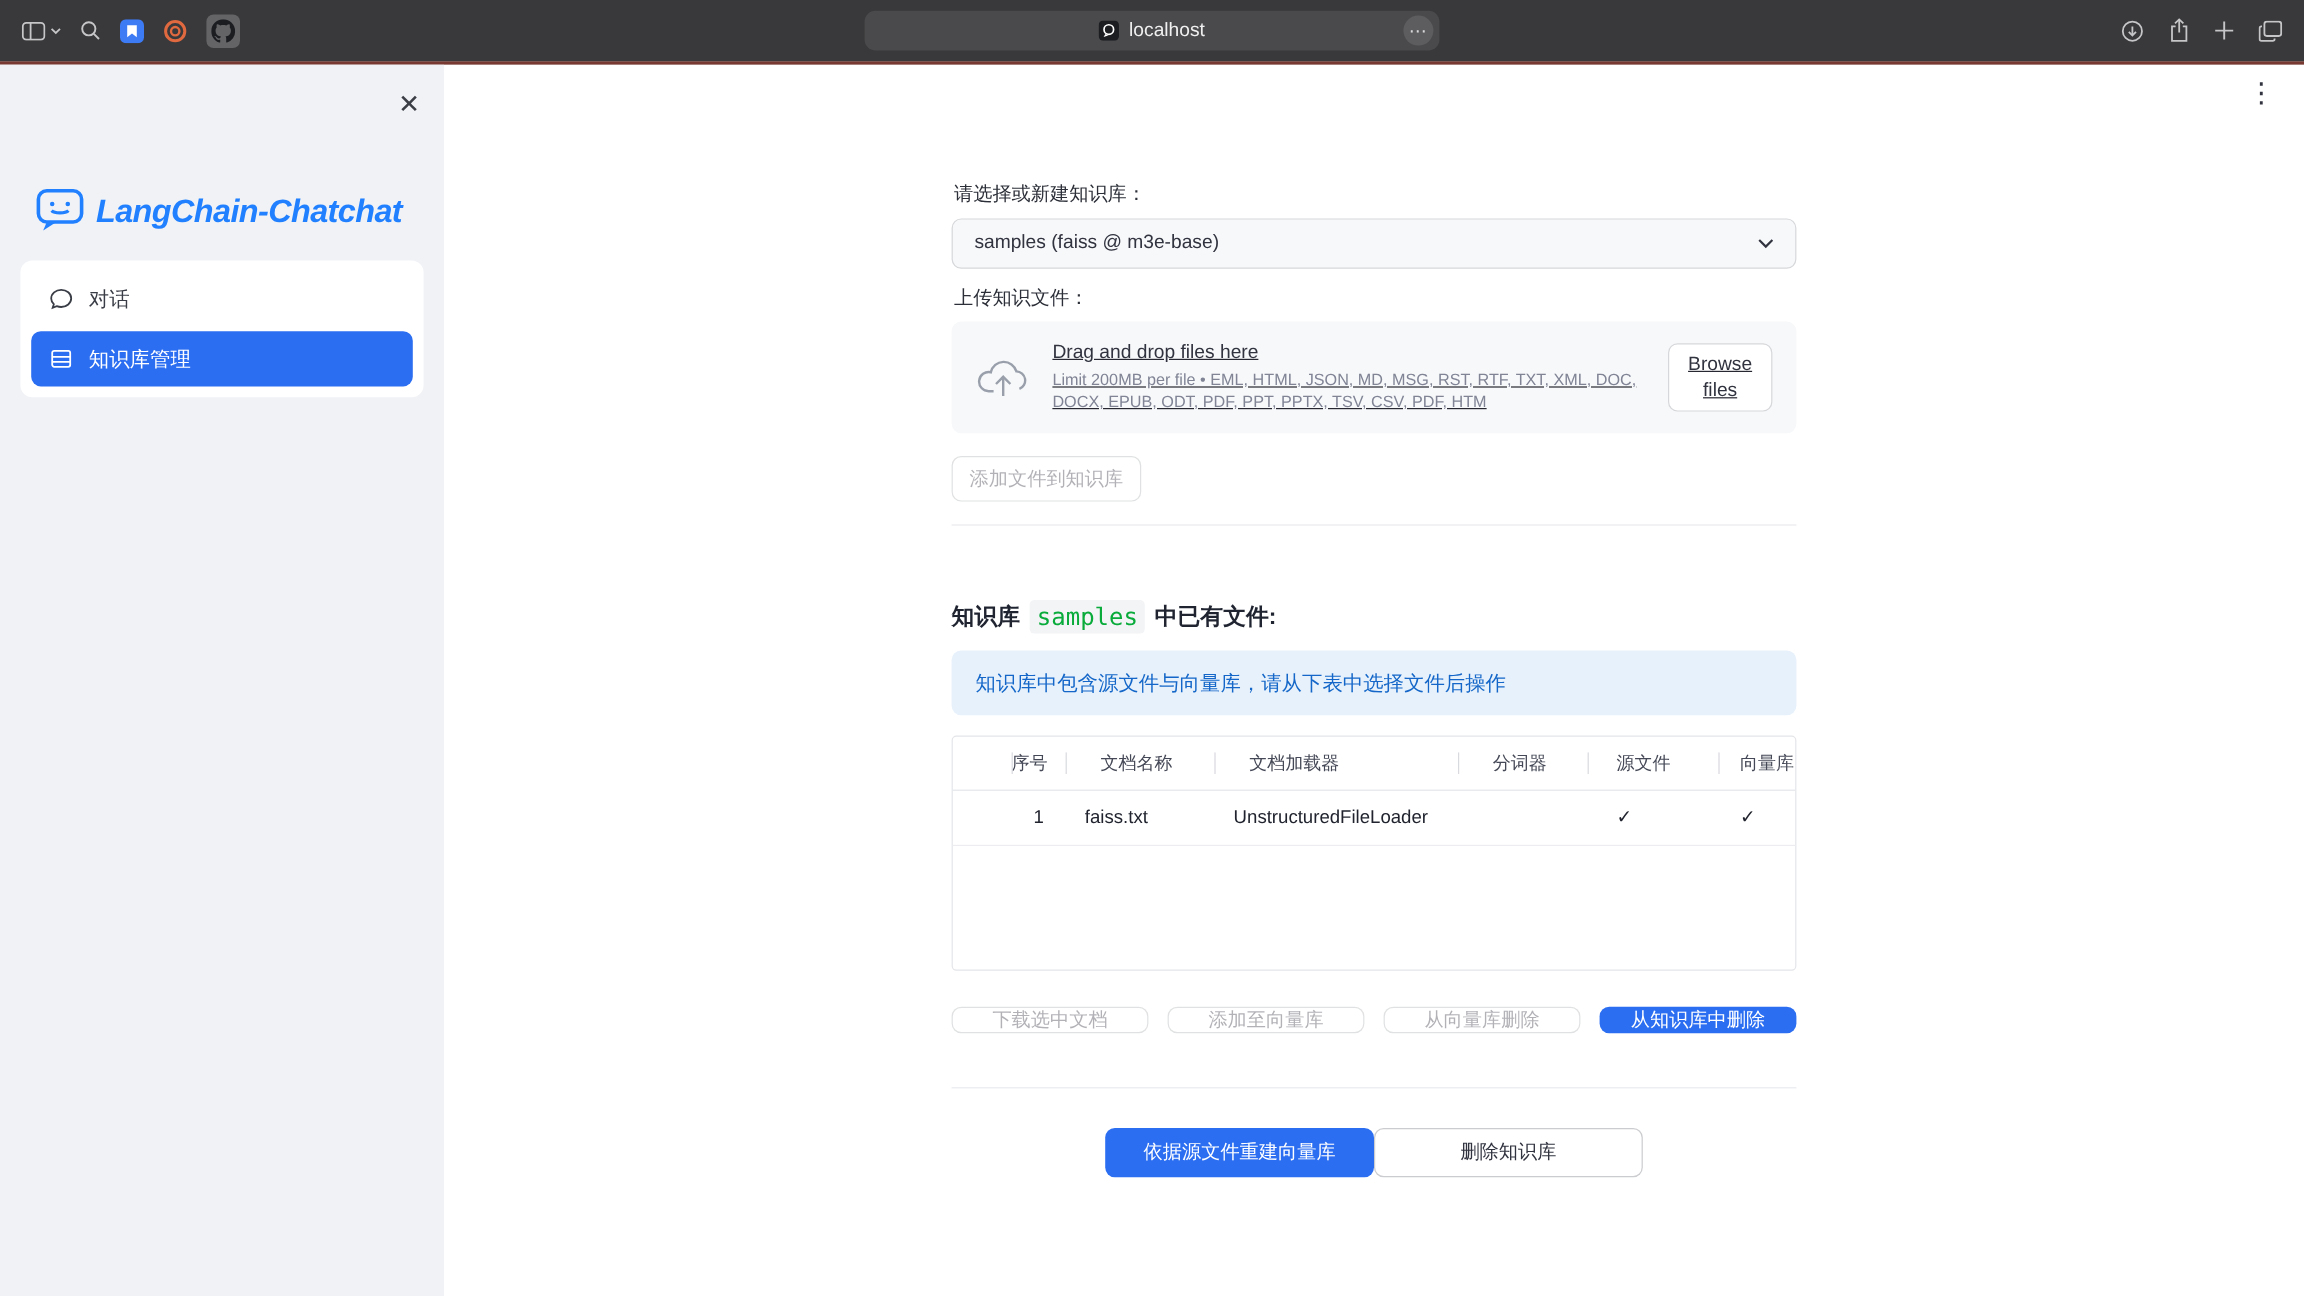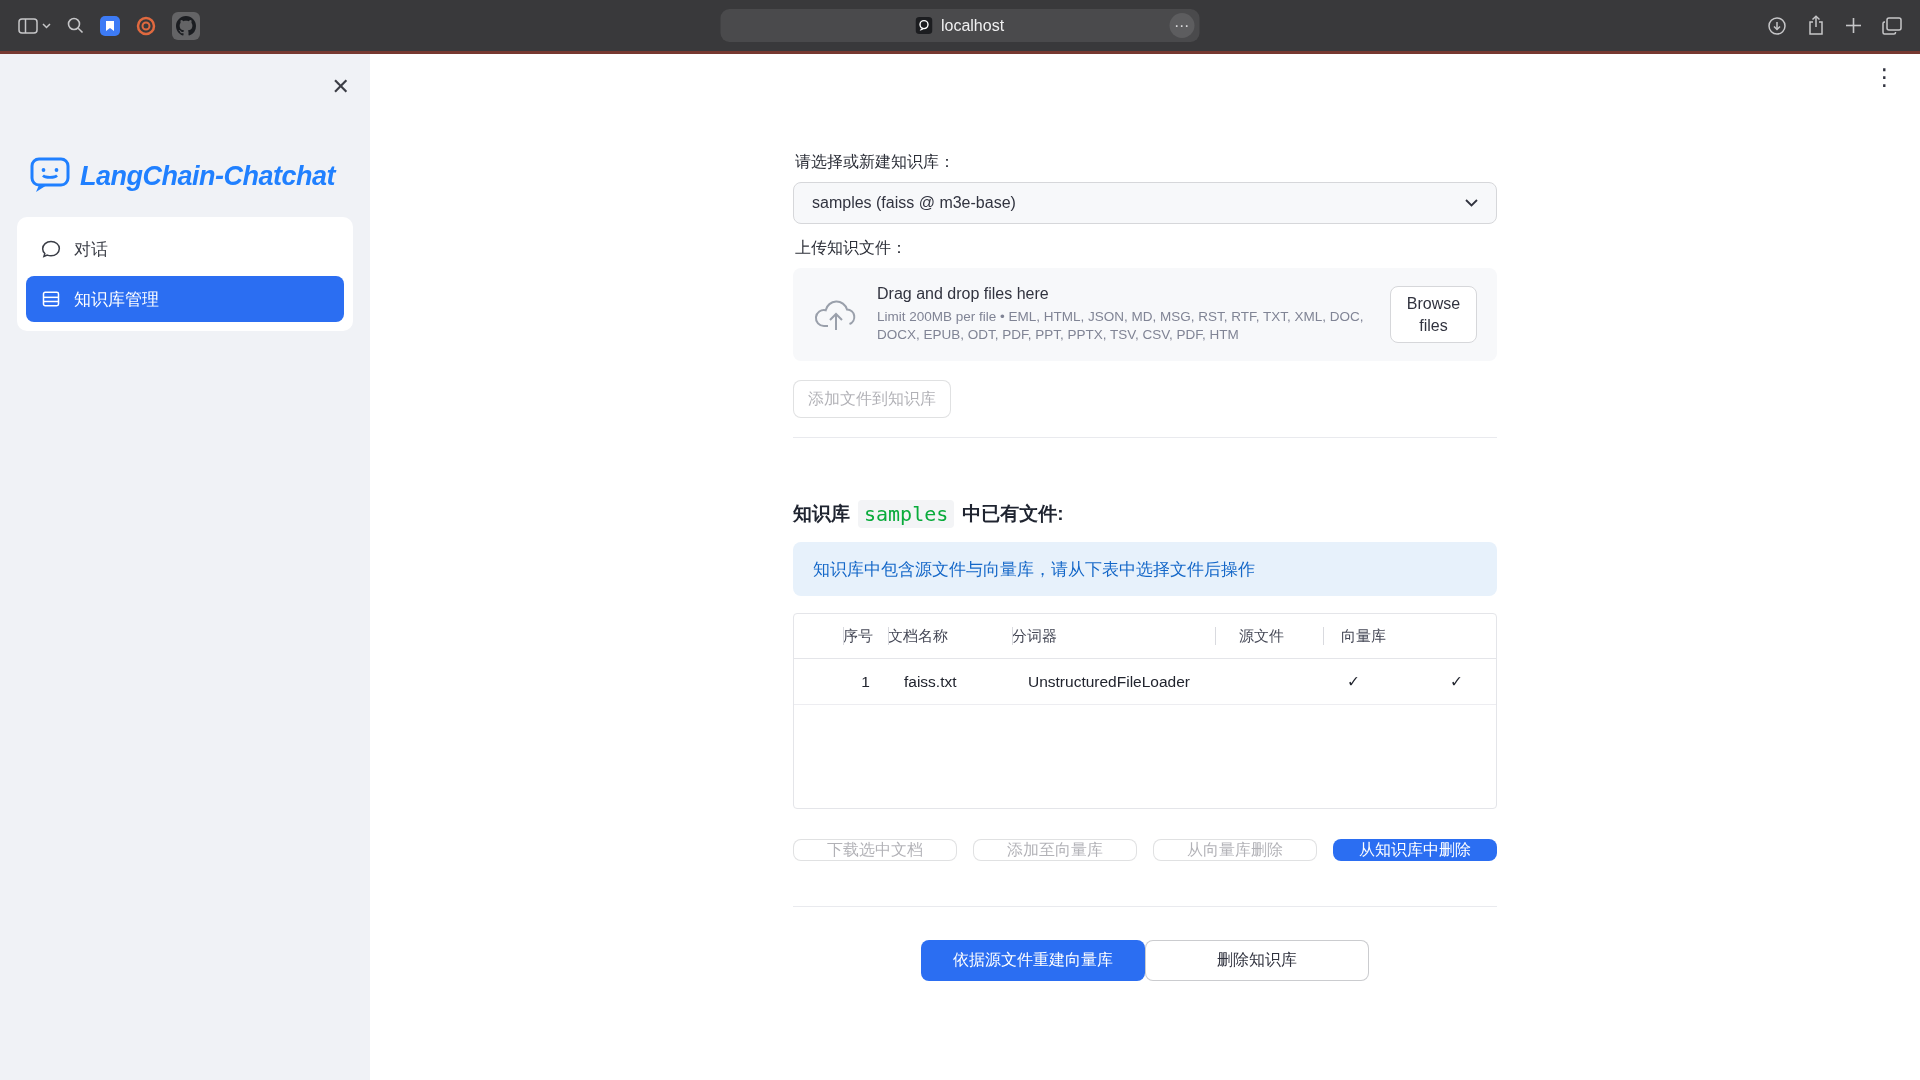--- a/index.html
+++ b/index.html
@@ -61,21 +61,21 @@
   .field-label { font-size:16px; color:#2c2f38; margin:0 0 9px 2px; }
 
   .selectbox {
     height:42px; background:#f7f8fa; border:1px solid #d6d7da; border-radius:8px;
     display:flex; align-items:center; justify-content:space-between; padding:0 18px;
     font-size:16px; color:#31333f; margin-bottom:14px; cursor:pointer;
   }
 
   .dropzone {
     height:93px; background:#f7f8fa; border-radius:8px; margin-bottom:19px;
-    display:flex; align-items:center; gap:18px; padding:0 20px;
+    display:flex; align-items:center; gap:18px; padding:0 20px;text-decoration:underline;
   }
   .dz-texts { display:flex; flex-direction:column; gap:5px; }
   .dz-title { font-size:16px; color:#31333f; }
   .dz-hint { font-size:13.5px; color:#808495; max-width:515px; line-height:1.35; }
   .browse-btn {
     margin-left:auto; width:90px; min-height:56px; background:#ffffff;
     border:1px solid #d6d7da; border-radius:8px; font-size:16px; color:#31333f;
     display:flex; align-items:center; justify-content:center; text-align:center;
     padding:6px 8px; line-height:1.35; cursor:pointer; font-family:inherit;
   }
@@ -102,21 +102,21 @@
   .info-box {
     margin-top:14px; height:54px; background:var(--info-bg,#e7f1fb); border-radius:8px;
     display:flex; align-items:center; padding:0 20px;
     color:var(--info-text,#1467c8); font-size:17px; font-weight:500;
   }
 
   
   .table { margin-top:17px; border:1px solid #e4e5e9; border-radius:4px; background:#fff; }
   .tgrid { display:grid; grid-template-columns:49px 45px 124px 203px 108px 109px 64px; align-items:center; }
   .thead { height:45px; border-bottom:1px solid #e4e5e9; color:#454856; font-size:15px; }
-  .th { position:relative; display:flex; align-items:center; height:100%; padding-left:0; }
+  .th { position:relative; display:flex; align-items:center; height:100%; padding-left:29px; }
   .th.sep::before { content:''; position:absolute; left:0; top:13px; bottom:13px; width:1px; background:#d9dadf; }
   .trow { height:46px; border-bottom:1px solid #ededf1; font-size:15.5px; color:#21242e; cursor:pointer; }
   .td { padding-left:16px; }
   .c-center { padding-left:0; text-align:center; }
   .c-src { padding-left:24px; }
   .c-vec { padding-left:18px; }
   .tfiller { height:103px; }
 
   .actions-row { margin-top:30px; display:flex; justify-content:space-between; }
   .actions-row .btn { width:164px; height:22px; }
@@ -297,20 +297,21 @@
 
       <div class="info-box">
         <span>知识库中包含源文件与向量库，请从下表中选择文件后操作</span>
       </div>
 
       <div class="table">
         <div class="tgrid thead">
           <div class="th"></div>
           <div class="th sep c-center">序号</div>
           <div class="th sep">文档名称</div>
+          <div class="th sep">文档加载器</div>
           <div class="th sep">分词器</div>
           <div class="th sep c-src">源文件</div>
           <div class="th sep c-vec">向量库</div>
         </div>
         <div class="tgrid trow">
           <div class="td"></div>
           <div class="td c-center">1</div>
           <div class="td">faiss.txt</div>
           <div class="td">UnstructuredFileLoader</div>
           <div class="td"></div>

